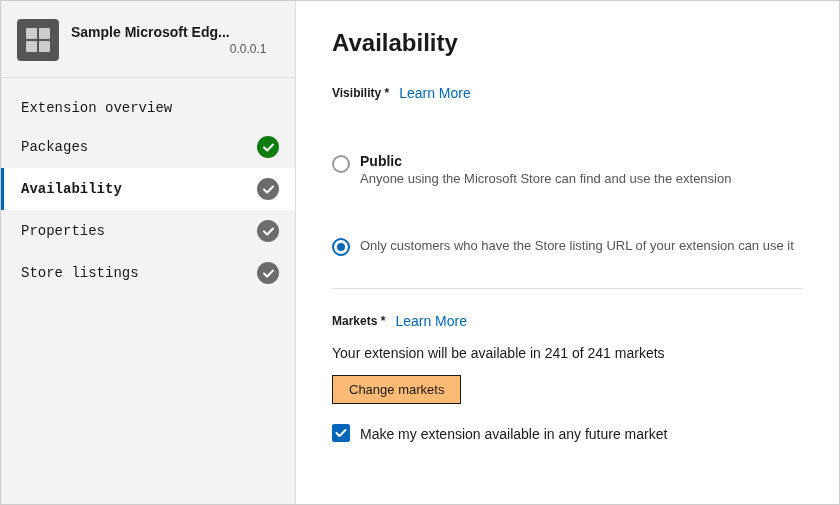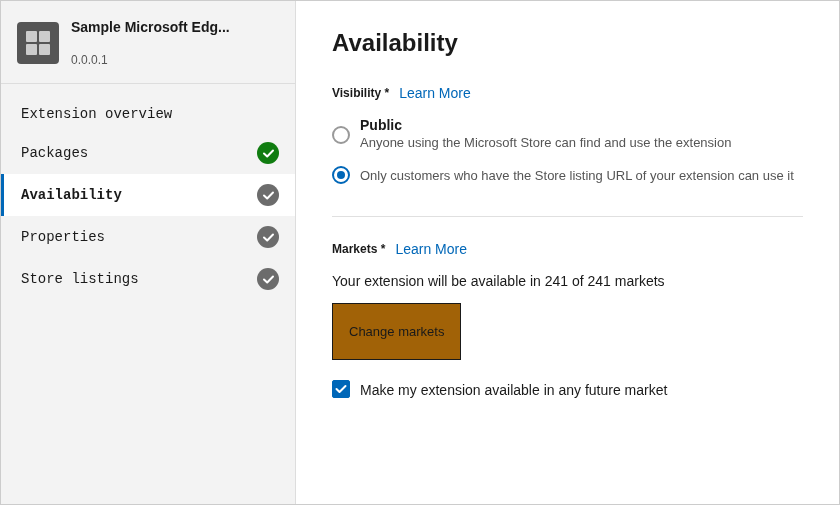--- a/index.html
+++ b/index.html
@@ -44,21 +44,21 @@
       flex-shrink: 0;
     }
 
     .app-icon svg {
       width: 26px;
       height: 26px;
     }
 
     .app-info {
       display: flex;
-      flex-direction: column;
+      flex-direction: row;
     }
 
     .app-name {
       font-size: 14px;
       font-weight: 600;
       color: #1a1a1a;
       white-space: nowrap;
       overflow: hidden;
       text-overflow: ellipsis;
       max-width: 190px;
@@ -160,23 +160,24 @@
 
     
     .radio-group {
       display: flex;
       flex-direction: column;
       gap: 14px;
     }
 
     .radio-option {
       display: flex;
-      align-items: center;
+      align-items: flex-start;
       gap: 10px;
       cursor: pointer;
+      margin-top: 36px;
     }
 
     .radio-circle {
       width: 18px;
       height: 18px;
       border-radius: 50%;
       border: 2px solid #999;
       flex-shrink: 0;
       margin-top: 2px;
       display: flex;
@@ -212,23 +213,23 @@
 
     
     .markets-text {
       font-size: 14px;
       color: #1a1a1a;
       margin-bottom: 14px;
     }
 
     .change-markets-btn {
       display: inline-block;
-      padding: 20px 16px;
+      padding: 6px 16px;
       border: 1.5px solid #1a1a1a;
-      background: #a16207;
+      background: #fdba74;
       font-size: 13px;
       color: #1a1a1a;
       cursor: pointer;
       font-family: 'Segoe UI', Arial, sans-serif;
       margin-bottom: 20px;
     }
 
     
     .checkbox-row {
       display: flex;

